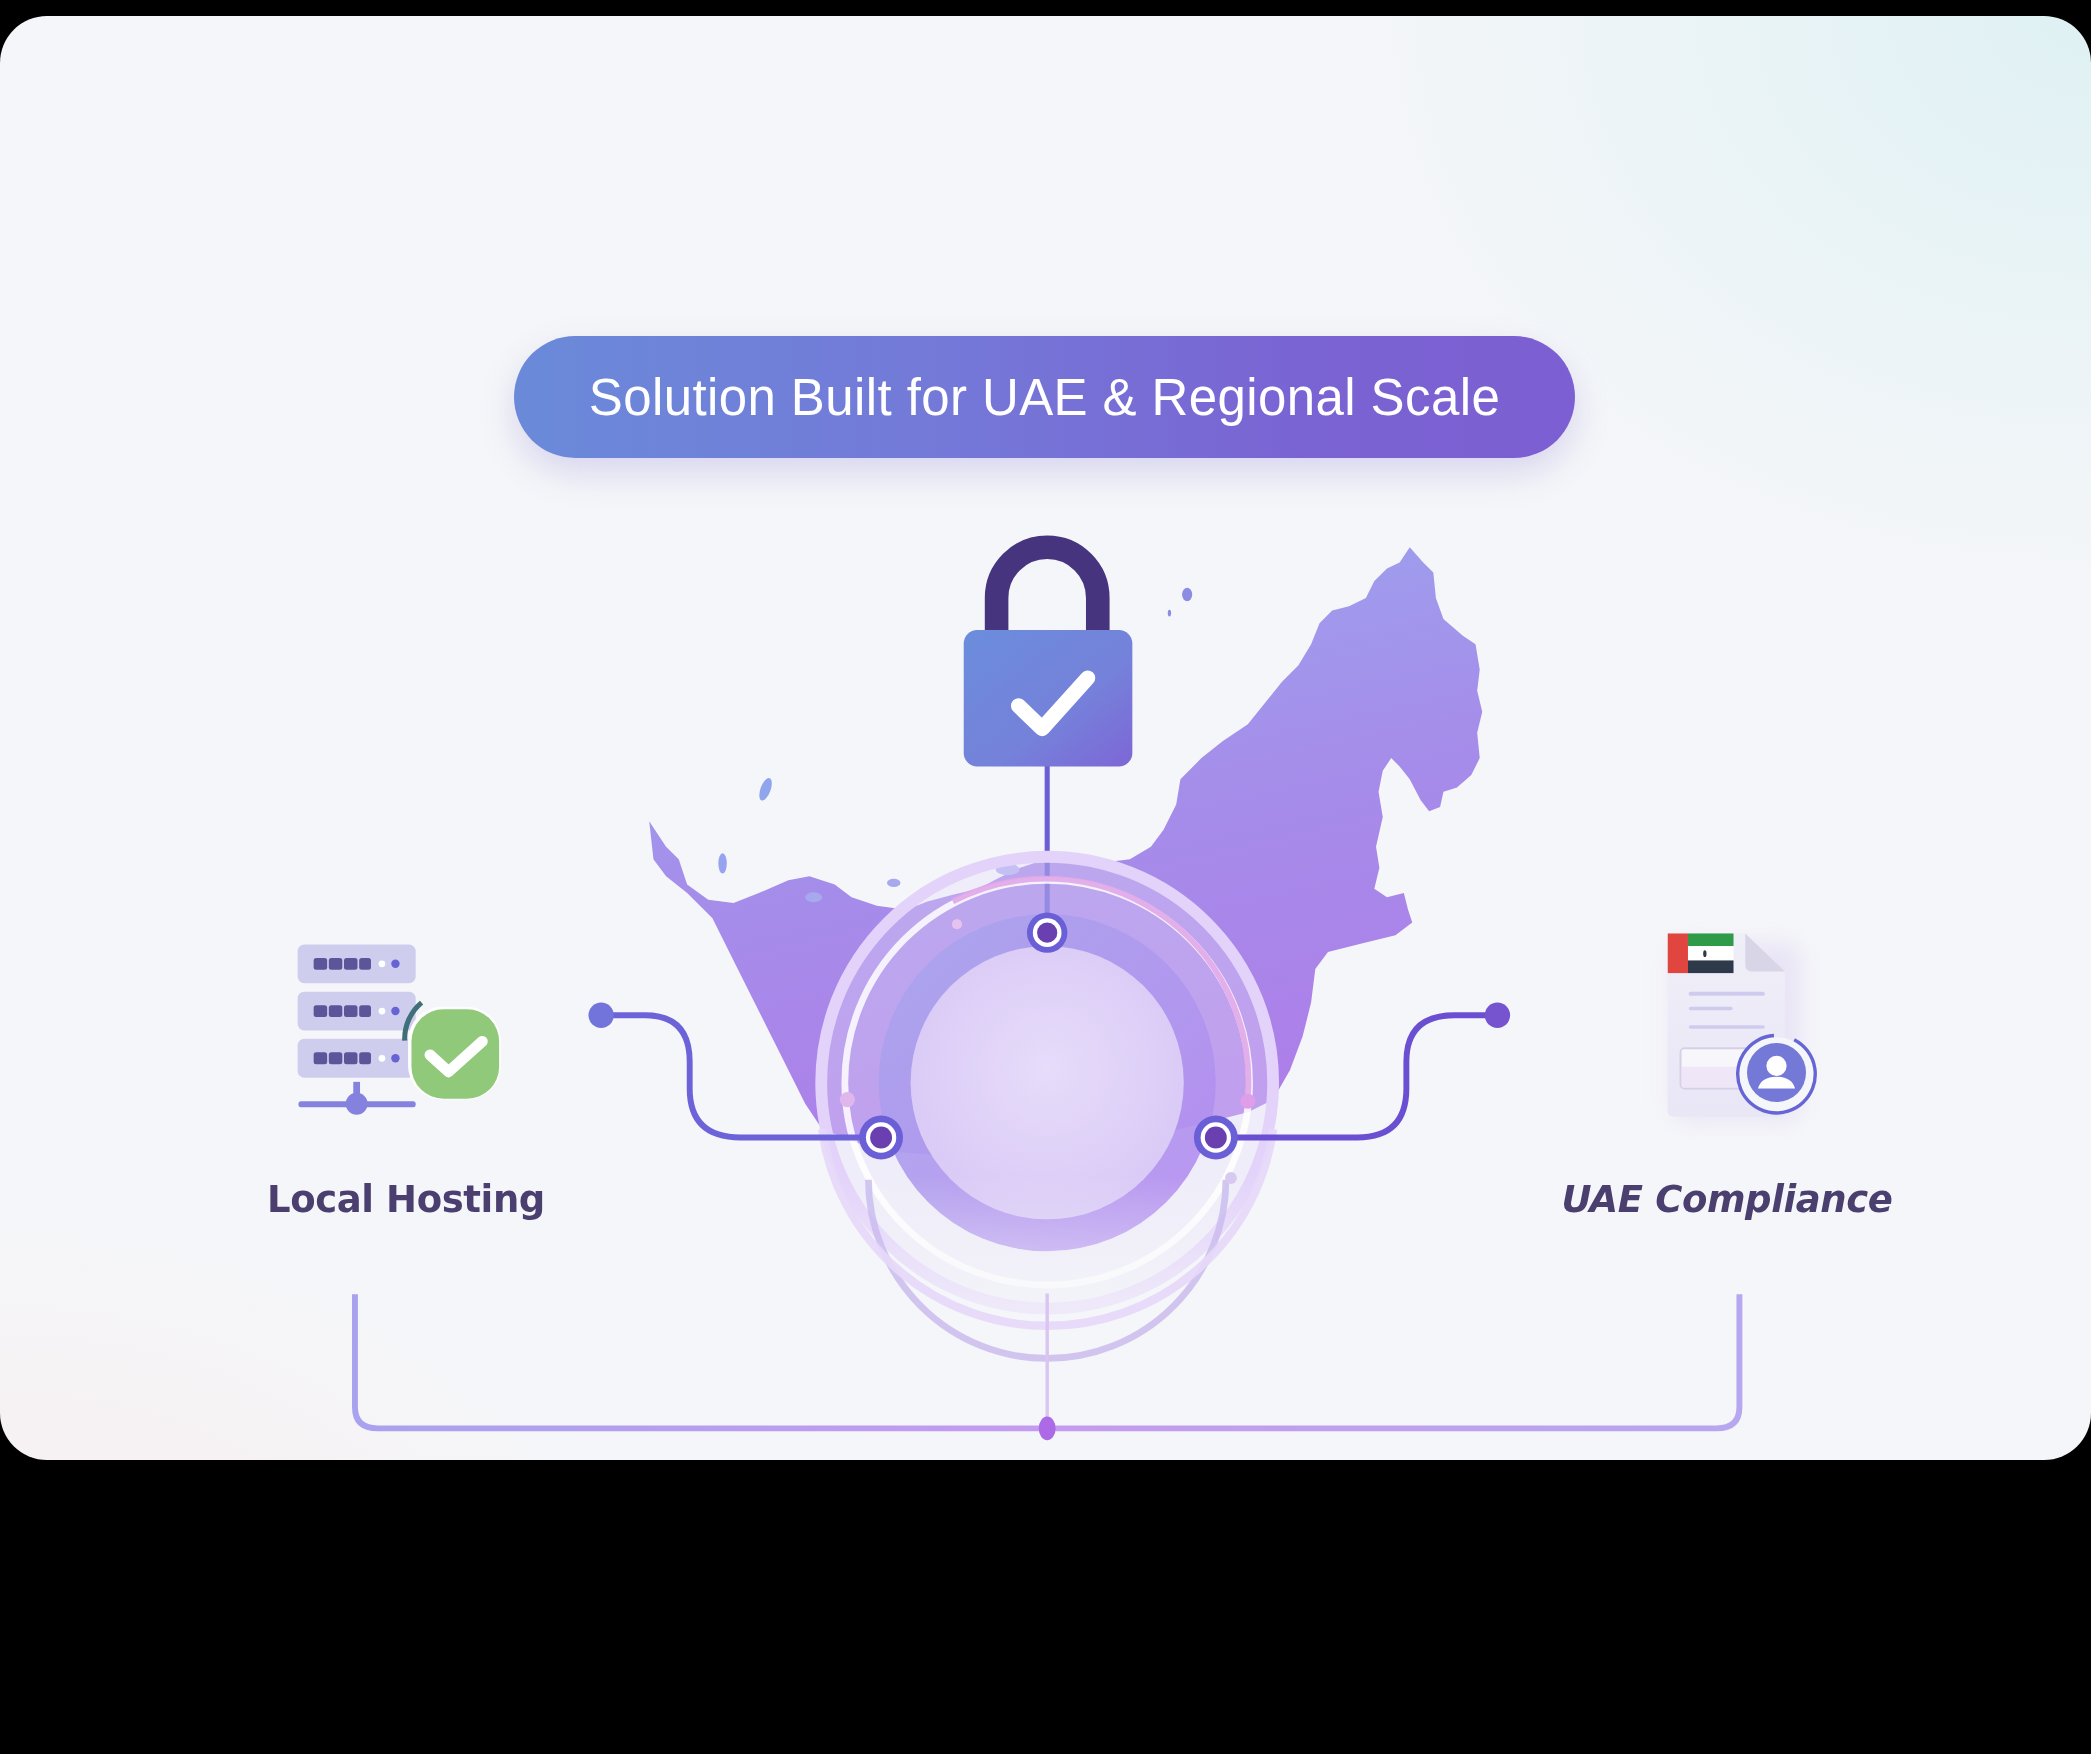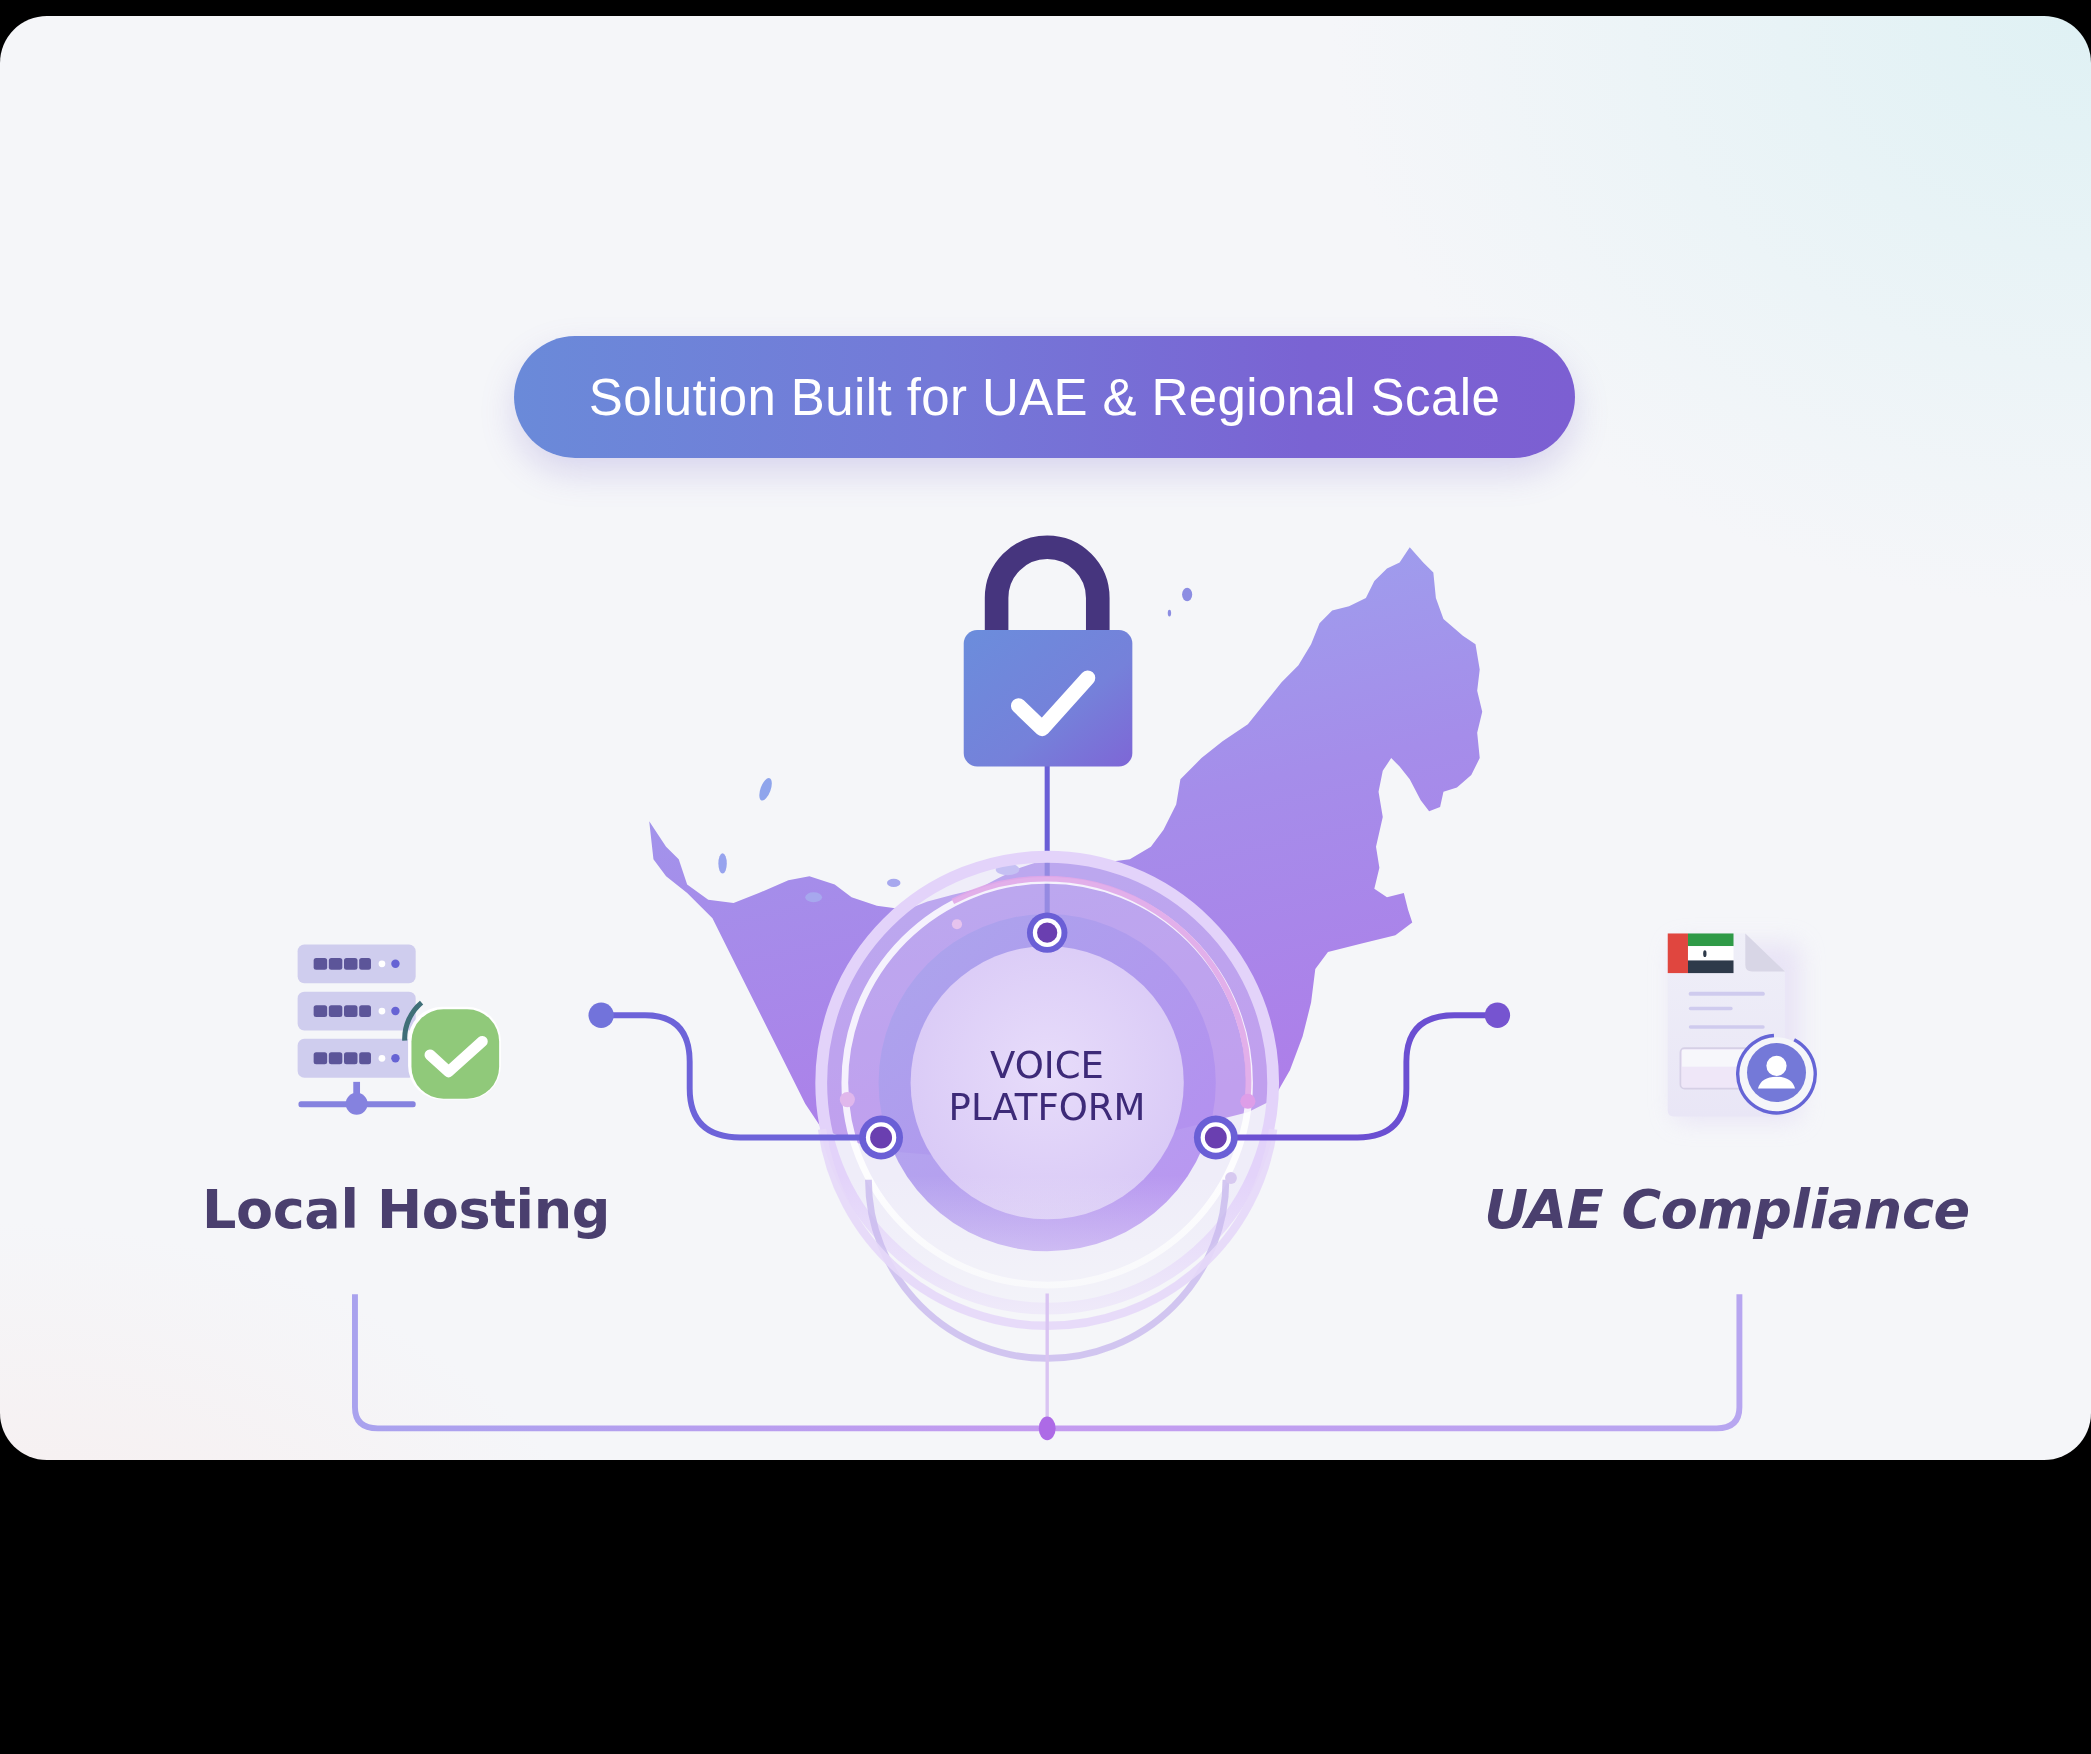--- a/index.html
+++ b/index.html
@@ -19,21 +19,21 @@
     box-shadow: 0 15px 34px rgba(120, 100, 200, 0.22);
     display: flex; align-items: center; justify-content: center;
   }
   .pill-text {
     color: #ffffff; font-family: "Liberation Sans", sans-serif;
     font-size: 51px; font-weight: 400; letter-spacing: 0.4px;
   }
   svg.diagram { position: absolute; left: 0; top: 0; }
   .label {
     position: absolute; font-family: "DejaVu Sans", sans-serif; font-weight: 700;
-    color: #4a3f6e; font-size: 54px; white-space: nowrap; letter-spacing: -0.4px;
+    color: #4a3f6e; font-size: 37px; white-space: nowrap; letter-spacing: -0.4px;
     transform: translateX(-50%);
   }
   .center-text {
     position: absolute; left: 1047px; top: 1029px; transform: translateX(-50%);
     text-align: center; font-family: "DejaVu Sans", sans-serif; font-weight: 400;
     color: #3d2a78; font-size: 37px; line-height: 42px; letter-spacing: 0px;
   }
   .center-text span { display: block; }
 </style>
 </head>
@@ -216,22 +216,18 @@
       <path d="M 2085 1272 Q 2089 1258 2107 1258 Q 2125 1258 2129 1272 Z" fill="#ffffff"></path>
     </g>
 
     <g>
       <line x1="1242" y1="1515" x2="1242" y2="1672" stroke="#d9c4f2" stroke-width="4"></line>
       <path d="M 421 1516 L 421 1650 Q 421 1675 448 1675 L 2036 1675 Q 2063 1675 2063 1650 L 2063 1516" fill="none" stroke="url(#bracketGrad)" stroke-width="7"></path>
       <ellipse cx="1242" cy="1675" rx="10" ry="14" fill="#ad6ae6"></ellipse>
     </g>
   </svg>
 
-  <div class="center-text">
-    <span>VOICE</span>
-    <span>PLATFORM</span>
-  </div>
 
   <div class="label" style="left:406px; top:1162px;">Local Hosting</div>
   <div class="label" style="left:1727px; top:1162px;font-style:italic;">UAE Compliance</div>
 
 </div>
 
 
 </body></html>

